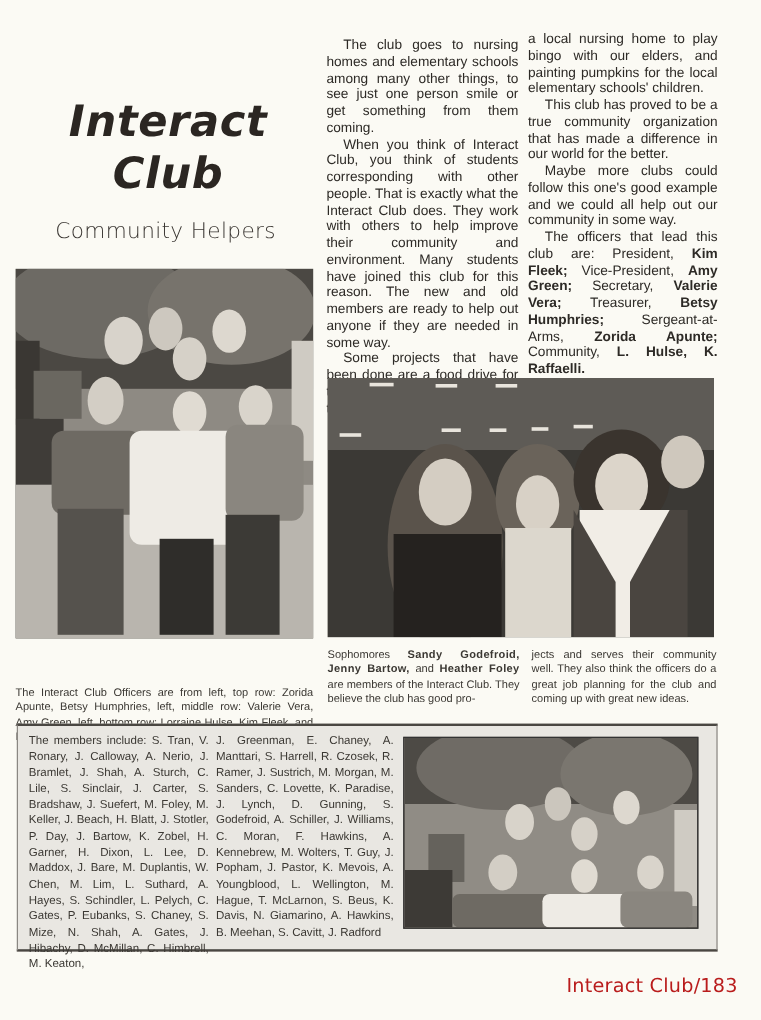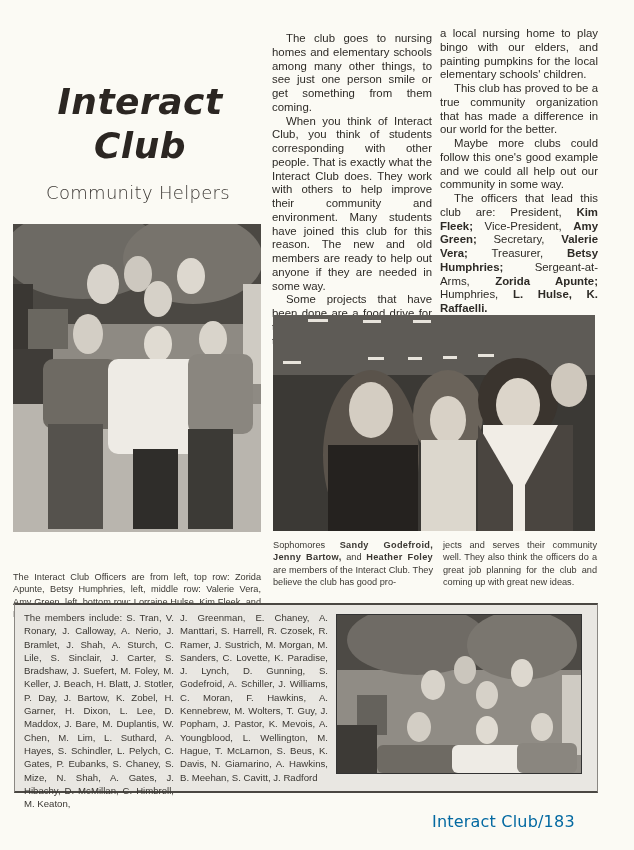--- a/index.html
+++ b/index.html
@@ -41,21 +41,21 @@
   .cap2 b { font-weight: bold; letter-spacing: 0.3px; }
   .members-box {
     left: 14px; top: 603px; width: 582px; height: 186px;
     background: #e9e7e2; border-top: 2px solid #4a4742; border-bottom: 2px solid #4a4742;
     border-left: 1px solid #8a8782; border-right: 1px solid #8a8782;
   }
   .members { font-size: 9.6px; line-height: 13.3px; color: #3b3833; text-align: justify; }
   .mem1 { left: 24px; top: 611px; width: 150px; }
   .mem2 { left: 180px; top: 611px; width: 148px; }
   .folio {
-    left: 432px; top: 812px; font-size: 16px; color: #0369a1;
+    left: 472px; top: 812px; font-size: 16px; color: #b91c1c;
     font-family: "DejaVu Sans", sans-serif; letter-spacing: 0.2px;
   }
   svg { display: block; }
 </style>
 </head>
 <body>
 
 <div class="abs title">
   <div>Interact</div>
   <div>Club</div>
@@ -92,21 +92,21 @@
 <div class="abs col col1">
   <p>The club goes to nursing homes and elementary schools among many other things, to see just one person smile or get something from them coming.</p>
   <p>When you think of Interact Club, you think of students corresponding with other people. That is exactly what the Interact Club does. They work with others to help improve their community and environment. Many students have joined this club for this reason. The new and old members are ready to help out anyone if they are needed in some way.</p>
   <p>Some projects that have been done are a food drive for the needy at Thanksgiving, a trip to</p>
 </div>
 
 <div class="abs col col2">
   <p style="text-indent:0">a local nursing home to play bingo with our elders, and painting pumpkins for the local elementary schools' children.</p>
   <p>This club has proved to be a true community organization that has made a difference in our world for the better.</p>
   <p>Maybe more clubs could follow this one's good example and we could all help out our community in some way.</p>
-  <p><span>The officers that lead this club are: President,</span> <b>Kim Fleek;</b> <span>Vice-President,</span> <b>Amy Green;</b> <span>Secretary,</span> <b>Valerie Vera;</b> <span>Treasurer,</span> <b>Betsy Humphries;</b> <span>Sergeant-at-Arms,</span> <b>Zorida Apunte;</b> <span>Humphries,</span> <b>L. Hulse, K. Raffaelli.</b></p>
+  <p><span>The officers that lead this club are: President,</span> <b>Kim Fleek;</b> <span>Vice-President,</span> <b>Amy Green;</b> <span>Secretary,</span> <b>Valerie Vera;</b> <span>Treasurer,</span> <b>Betsy Humphries;</b> <span>Sergeant-at-Arms,</span> <b>Zorida Apunte;</b> <span>Community,</span> <b>L. Hulse, K. Raffaelli.</b></p>
 </div>
 
 <div class="abs photo photo2">
   <svg width="322" height="216" viewBox="0 0 322 216">
     <rect width="322" height="216" fill="#3b3935"></rect>
     <rect x="0" y="0" width="322" height="60" fill="#5e5b56"></rect>
     <rect x="35" y="4" width="20" height="3" fill="#e8e4dc"></rect>
     <rect x="90" y="5" width="18" height="3" fill="#e8e4dc"></rect>
     <rect x="140" y="5" width="18" height="3" fill="#e8e4dc"></rect>
     <rect x="10" y="46" width="18" height="3" fill="#e8e4dc"></rect>

